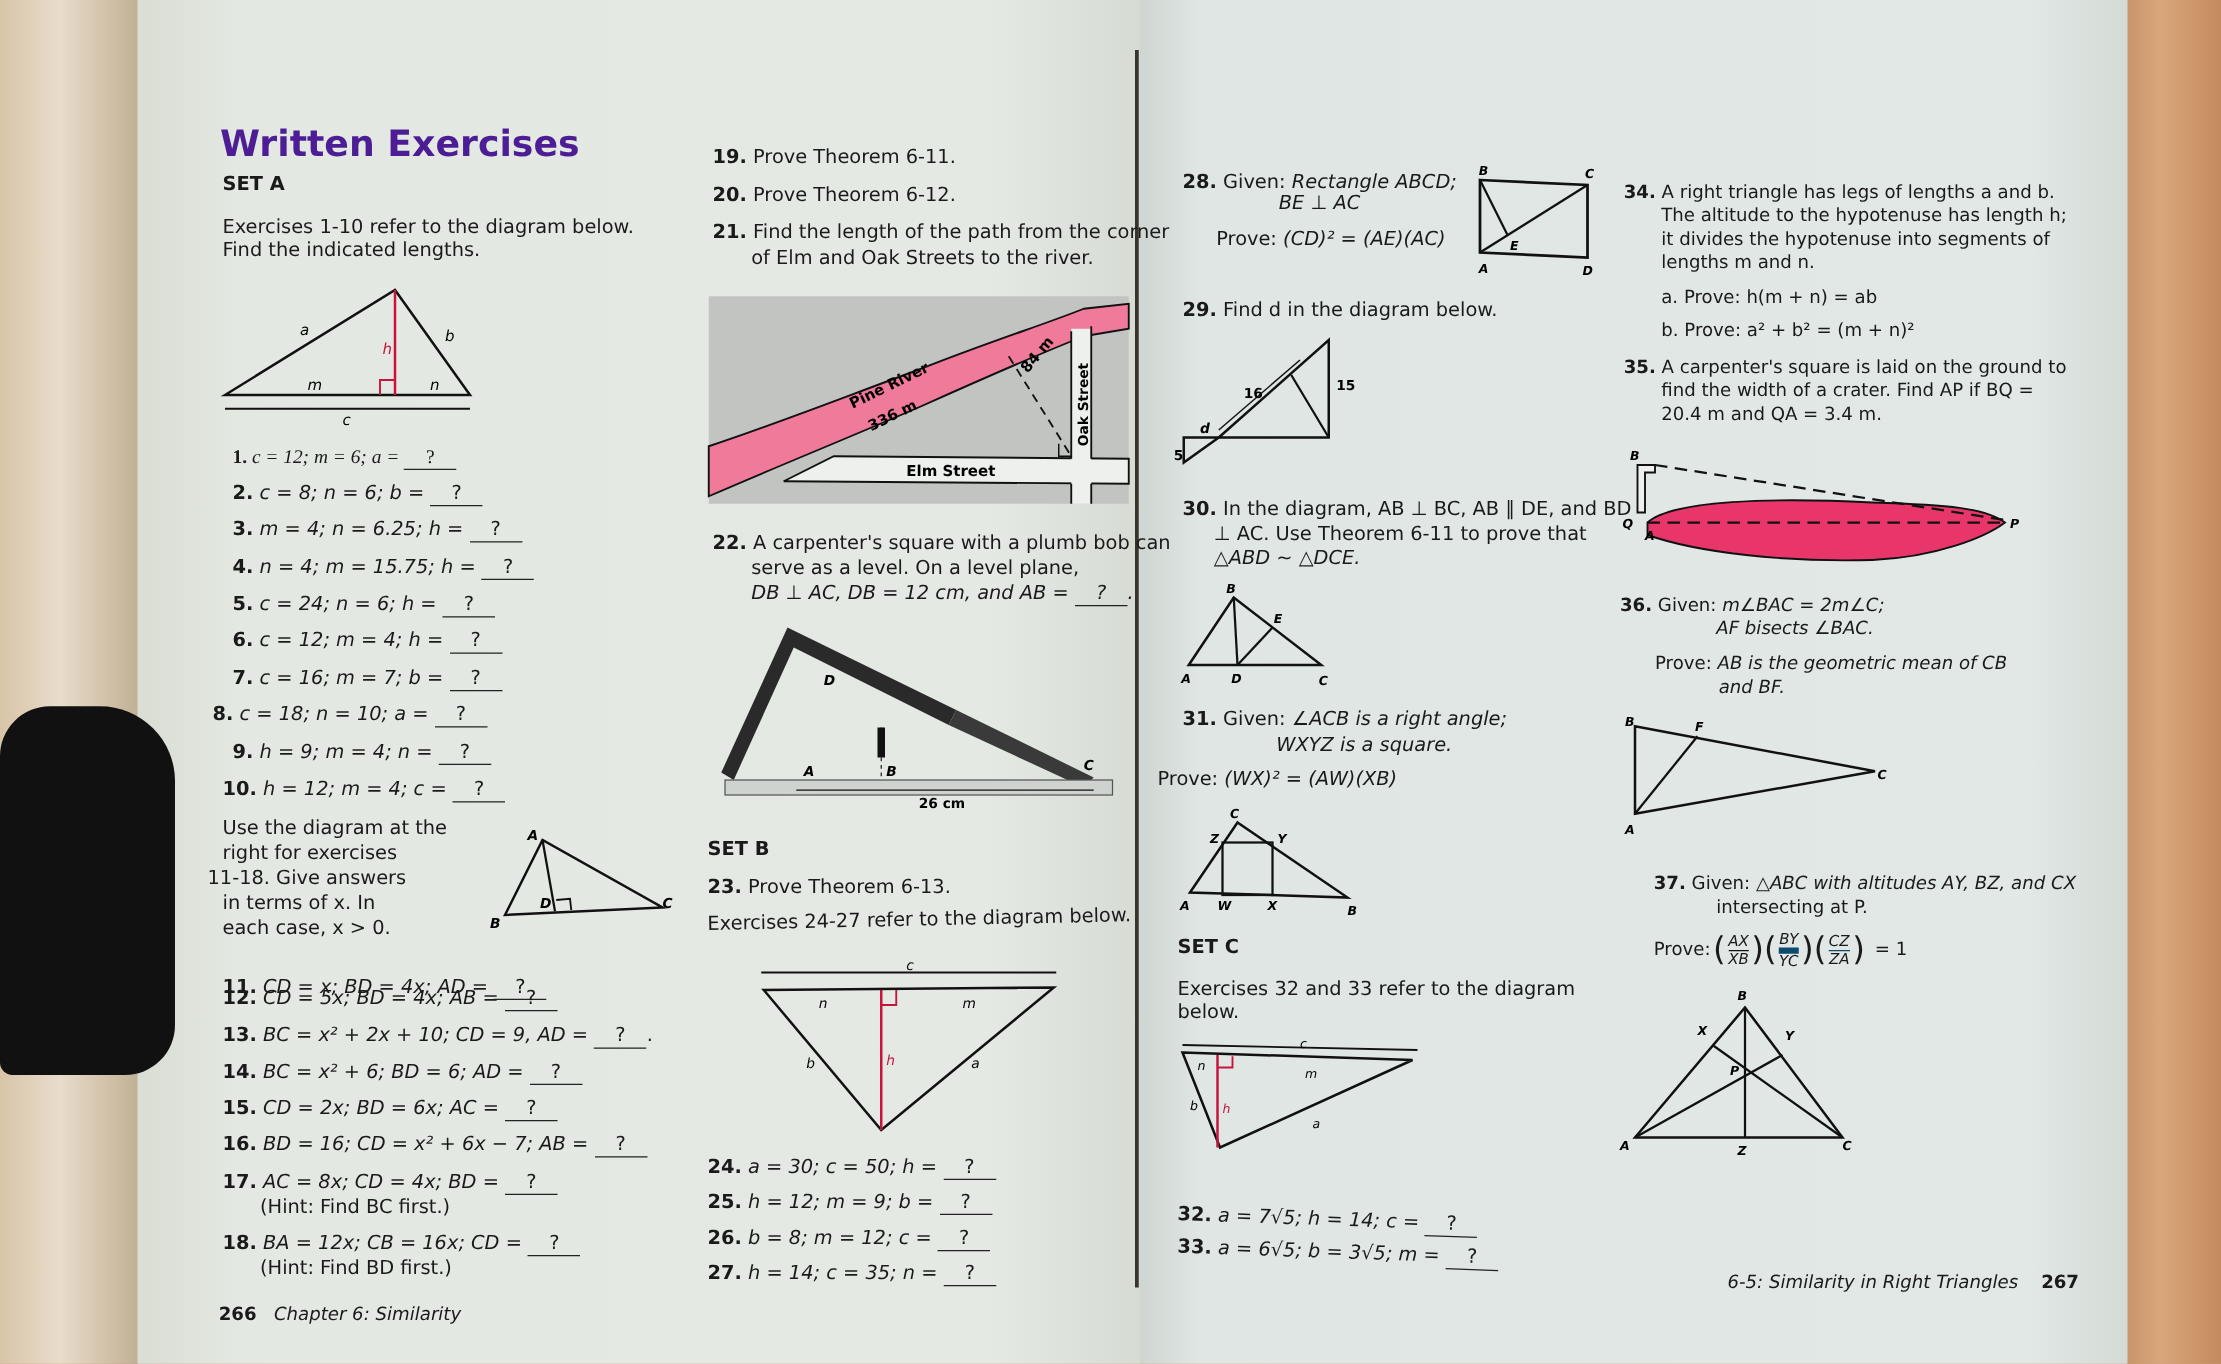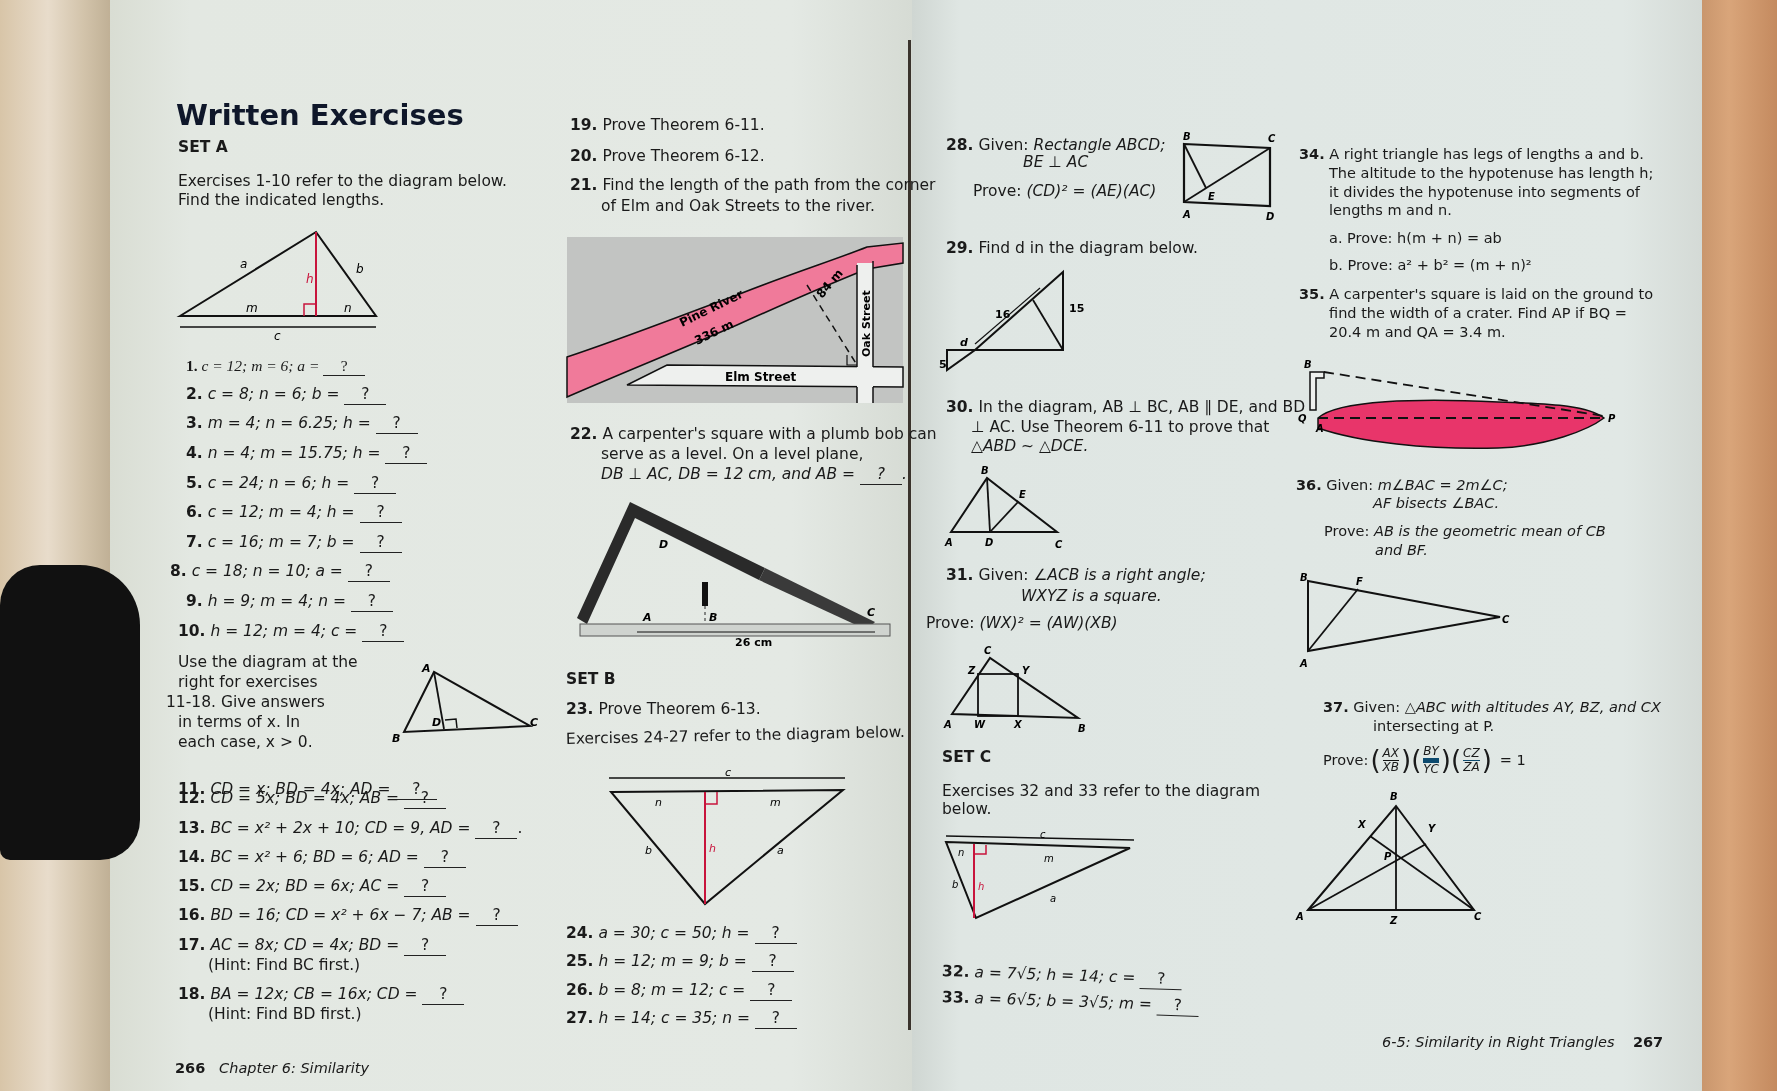--- a/index.html
+++ b/index.html
@@ -7,24 +7,24 @@
   .edge-left{position:absolute;left:0;top:0;width:120px;height:1091px;background:linear-gradient(90deg,#d8c5a8 0%,#e8dccb 40%,#d2c3aa 70%,#b9a98e 100%);}
   .edge-right{position:absolute;right:0;top:0;width:80px;height:1091px;background:linear-gradient(90deg,#c6936a,#d9a57a 40%,#c48a5f);}
   .page{position:absolute;top:0;height:1091px;background:#dfe5df;}
   .page-left{left:110px;width:802px;background:linear-gradient(90deg,#d9ddd3 0%,#e3e8e2 10%,#e4e9e4 85%,#d6dbd4 100%);}
   .page-right{left:912px;width:790px;background:linear-gradient(90deg,#cfd6d2 0%,#dfe6e3 6%,#e1e8e5 90%,#d4dad6 100%);}
   .gutter{position:absolute;left:908px;top:40px;width:3px;height:990px;background:#3a332c;}
   .thumb{position:absolute;left:0;top:565px;width:140px;height:295px;background:#111;border-radius:40px 60px 40px 10px;}
   .t{position:absolute;font-size:15.5px;line-height:19px;white-space:nowrap;}
   .num{font-weight:bold;}
   .blank{display:inline-block;border-bottom:1.2px solid #222;min-width:42px;text-align:center;}
-  .title{position:absolute;left:176px;top:98px;font-size:29px;font-weight:bold;color:#0f172a;font-family:"DejaVu Sans",sans-serif;}
+  .title{position:absolute;left:176px;top:98px;font-size:29px;font-weight:bold;color:#4c1d95;font-family:"DejaVu Sans",sans-serif;}
   .set{font-weight:bold;font-size:15.5px;}
   .it{font-style:italic;}
-  .foot{position:absolute;font-size:14.5px;margin-top:16px;}
+  .foot{position:absolute;font-size:14.5px;}
   svg{position:absolute;overflow:visible;}
 </style>
 </head>
 <body>
 
 <div class="edge-left"></div>
 <div class="edge-right"></div>
 <div class="page page-left"></div>
 <div class="page page-right"></div>
 <div class="gutter"></div>

